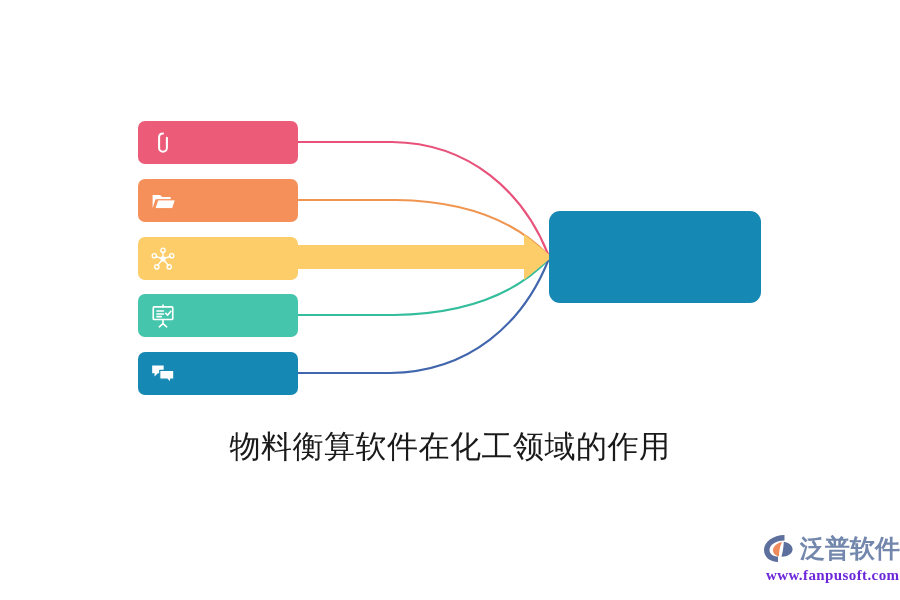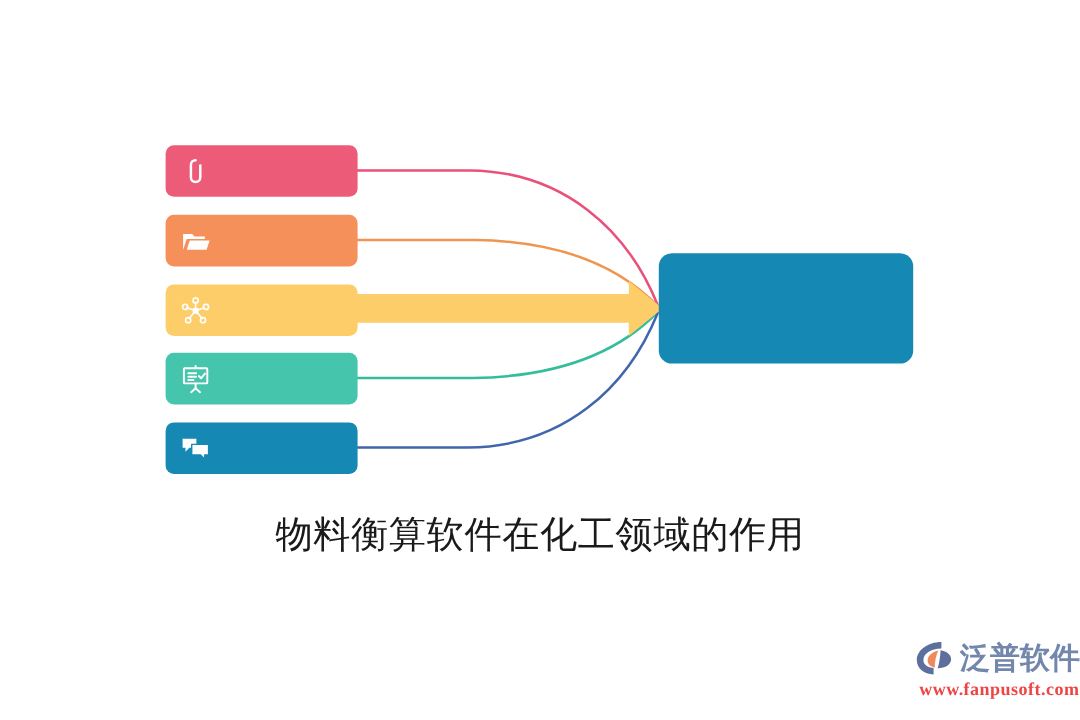--- a/index.html
+++ b/index.html
@@ -100,21 +100,21 @@
     line-height: 1;
     white-space: nowrap;
   }
   #logo-url {
     position: absolute;
     left: 4px;
     top: 36px;
     font-family: "Liberation Serif", "DejaVu Serif", serif;
     font-size: 15px;
     font-weight: 700;
-    color: #ef4444;
+    color: #6d28d9;
     letter-spacing: 0.4px;
     white-space: nowrap;
     text-align: center;
   }
 </style>
 </head>
 <body>
 
 <div id="canvas">
 

